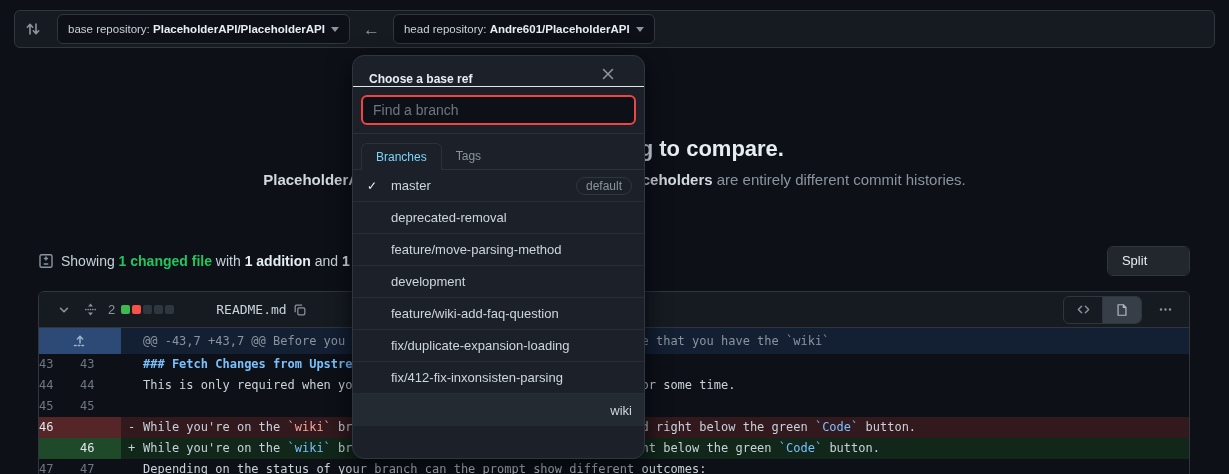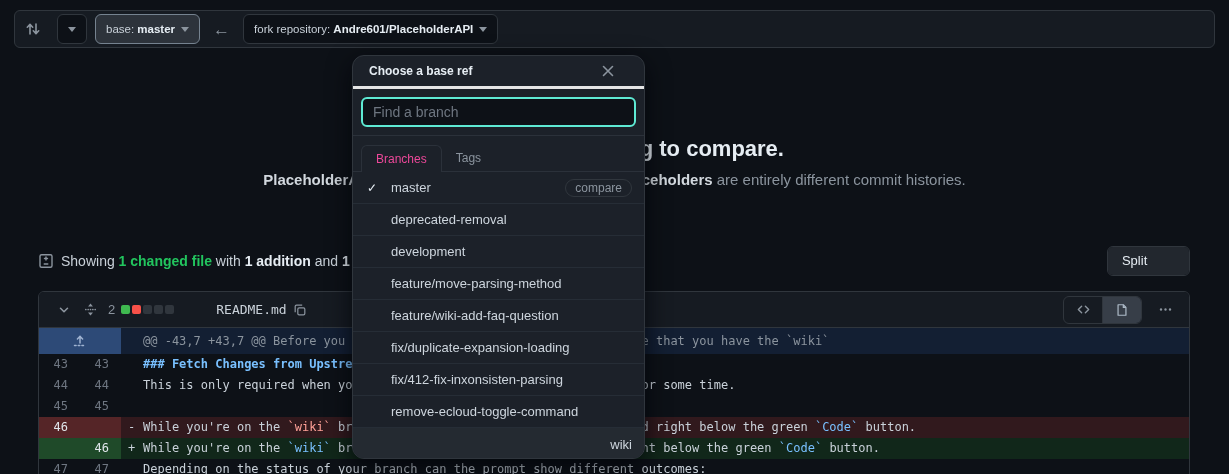--- a/index.html
+++ b/index.html
@@ -50,52 +50,52 @@
   .fh-right{margin-left:auto;display:flex;align-items:center;gap:10px;}
   .seg{display:flex;border:1px solid #30363d;border-radius:6px;overflow:hidden;}
   .seg-cell{width:38px;height:26px;display:flex;align-items:center;justify-content:center;
     color:#8b949e;cursor:pointer;}
   .seg-cell.sel{background:#373e48;color:#adbac7;}
   .seg-cell + .seg-cell{border-left:1px solid #30363d;}
 
   .diff-table{font-family:"DejaVu Sans Mono",monospace;font-size:12px;}
   .d-row{display:flex;height:21px;line-height:21px;}
   .d-row.hunk{height:26px;line-height:26px;}
-  .num{width:41px;flex:none;text-align:right;padding-right:12px;box-sizing:border-box;color:#6e7681;}
+  .num{width:41px;flex:none;padding-right:12px;box-sizing:border-box;color:#6e7681;}
   .code{flex:1;padding-left:22px;position:relative;white-space:pre;color:#c9d1d9;overflow:hidden;}
   .marker{position:absolute;left:7px;}
   .hunk .gutter{width:82px;flex:none;background:#2d4a77;display:flex;align-items:center;
     justify-content:center;color:#9fb3d1;cursor:pointer;}
   .hunk .code{background:#131f33;color:#8b949e;}
   .del .num{background:#552527;color:#e0e6eb;}
   .del .code{background:#31191d;}
   .add .num{background:#1f4a29;color:#e0e6eb;}
   .add .code{background:#11271a;}
   .c-heading{color:#79c0ff;font-weight:bold;}
   .c-code{color:#79c0ff;}
   .c-code-del{color:#ffa198;}
 
   
   .ref-panel{position:absolute;left:352px;top:55px;width:293px;height:404px;
     background:#1c2129;border:1px solid #30363d;border-radius:12px;z-index:50;
     box-shadow:0 8px 24px rgba(1,4,9,0.8);box-sizing:border-box;overflow:hidden;
     display:flex;flex-direction:column;}
-  .rp-header{display:flex;align-items:center;justify-content:space-between;
-    padding:0 24px 0 16px;height:30px;border-bottom:3px solid #e5e5e5;flex:none;}
+  .rp-header{display:flex;align-items:flex-end;justify-content:space-between;
+    padding:0 24px 0 16px;height:30px;border-bottom:1px solid #e5e5e5;flex:none;}
   .rp-title{font-size:12px;font-weight:600;color:#e6edf3;}
   .rp-close{width:24px;height:24px;display:flex;align-items:center;justify-content:center;
     color:#8b949e;cursor:pointer;border-radius:4px;}
   .rp-search{padding:8px;border-bottom:1px solid #2b313a;flex:none;}
   .rp-search input{width:100%;height:30px;box-sizing:border-box;background:#0d1117;
-    border:2px solid #5eead4;border-radius:6px;color:#e6edf3;padding:0 10px;font-size:14px;
+    border:2px solid #ef4444;border-radius:6px;color:#e6edf3;padding:0 10px;font-size:14px;
     outline:none;font-family:"Liberation Sans",sans-serif;}
   .rp-search input::placeholder{color:#6e7681;}
   .rp-tabs{padding:9px 8px 0;display:flex;align-items:flex-end;border-bottom:1px solid #2b313a;flex:none;}
   .tab{font-size:12px;padding:6px 14px;color:#8b949e;cursor:pointer;}
-  .tab.active{color:#ec4899;background:#1c2129;border:1px solid #2b313a;border-bottom:none;
+  .tab.active{color:#7dd3fc;background:#1c2129;border:1px solid #2b313a;border-bottom:none;
     border-radius:6px 6px 0 0;margin-bottom:-1px;}
   .rp-list{flex:1;overflow:hidden;}
   .rp-item{height:32px;box-sizing:border-box;display:flex;align-items:center;
     padding:0 12px 0 14px;border-bottom:1px solid #262d36;font-size:13px;color:#cdd5dd;cursor:pointer;}
   .rp-item:last-child{border-bottom:none;text-align:right;}
   .rp-item.hover{background:#242a31;}
   .check{width:16px;flex:none;color:#e6edf3;font-size:12px;}
   .item-name{margin-left:8px;flex:1;}
   .badge{border:1px solid #30363d;border-radius:999px;padding:1px 9px;font-size:12px;color:#8b949e;}
 </style>
@@ -103,30 +103,27 @@
 <body>
 
 <div class="top-bar">
   <span class="sync-icon">
     <svg width="16" height="16" viewBox="0 0 16 16" fill="none" stroke="currentColor" stroke-width="1.6" stroke-linecap="round" stroke-linejoin="round">
       <path d="M5 13 V3.6 M2.3 6.2 L5 3.4 L7.7 6.2"></path>
       <path d="M11 3 V12.4 M8.3 9.8 L11 12.6 L13.7 9.8"></path>
     </svg>
   </span>
   <span class="bar-btn">
-    <span class="caret"></span>
-  </span>
-  <span class="bar-btn focused">
-    <span><span>base:</span>
-    <b>master</b></span>
+    <span><span>base repository:</span>
+    <b>PlaceholderAPI/PlaceholderAPI</b></span>
     <span class="caret"></span>
   </span>
   <span class="left-arrow">←</span>
   <span class="bar-btn">
-    <span><span>fork repository:</span>
+    <span><span>head repository:</span>
     <b>Andre601/PlaceholderAPI</b></span>
     <span class="caret"></span>
   </span>
 </div>
 
 <div class="message">
   <h2>There isn't anything to compare.</h2>
   <div class="sub"><b>PlaceholderAPI:master</b><span> and </span><b>Andre601:feature/add-placeholders</b><span> are entirely different commit histories.</span></div>
 </div>
 
@@ -260,48 +257,44 @@
     <input type="text" value="" placeholder="Find a branch" style="">
   </div>
   <div class="rp-tabs">
       <span class="tab active">Branches</span>
       <span class="tab">Tags</span>
     </div>
   <div class="rp-list">
       <div class="rp-item">
         <span class="check">✓</span>
         <span class="item-name">master</span>
-        <span class="badge">compare</span>
+        <span class="badge">default</span>
       </div>
       <div class="rp-item">
         <span class="check"></span>
         <span class="item-name">deprecated-removal</span>
       </div>
       <div class="rp-item">
         <span class="check"></span>
+        <span class="item-name">feature/move-parsing-method</span>
+      </div>
+      <div class="rp-item">
+        <span class="check"></span>
         <span class="item-name">development</span>
       </div>
       <div class="rp-item">
         <span class="check"></span>
-        <span class="item-name">feature/move-parsing-method</span>
-      </div>
-      <div class="rp-item">
-        <span class="check"></span>
         <span class="item-name">feature/wiki-add-faq-question</span>
       </div>
       <div class="rp-item">
         <span class="check"></span>
         <span class="item-name">fix/duplicate-expansion-loading</span>
       </div>
       <div class="rp-item">
         <span class="check"></span>
         <span class="item-name">fix/412-fix-inxonsisten-parsing</span>
       </div>
-      <div class="rp-item">
-        <span class="check"></span>
-        <span class="item-name">remove-ecloud-toggle-command</span>
-      </div>
       <div class="rp-item hover">
         <span class="check"></span>
         <span class="item-name">wiki</span>
       </div>
     </div>
 </div>
 
 </body></html>

